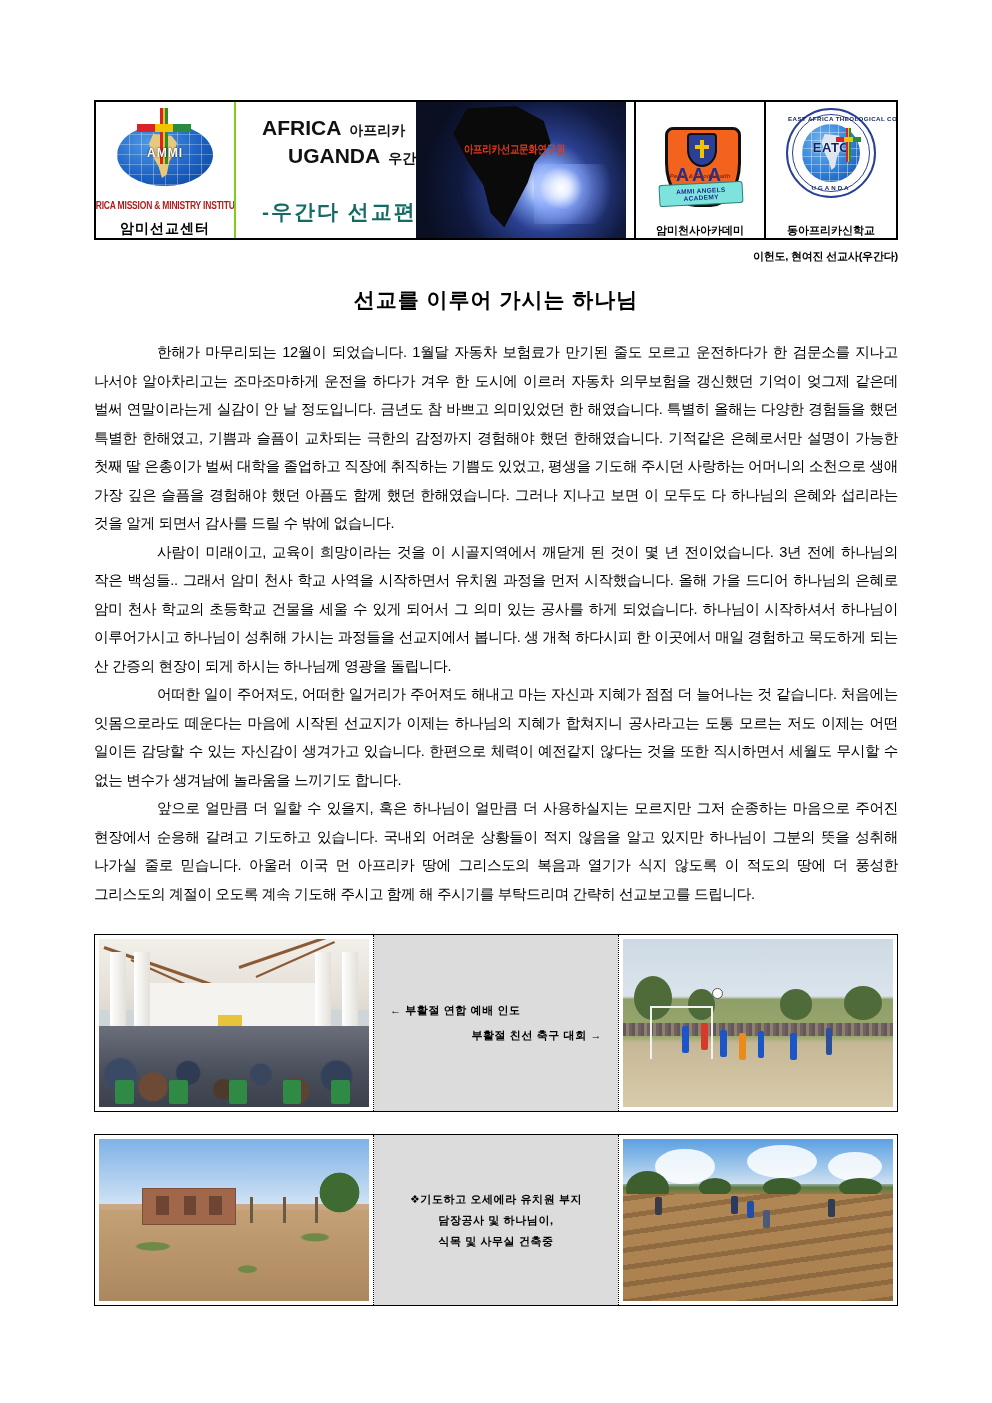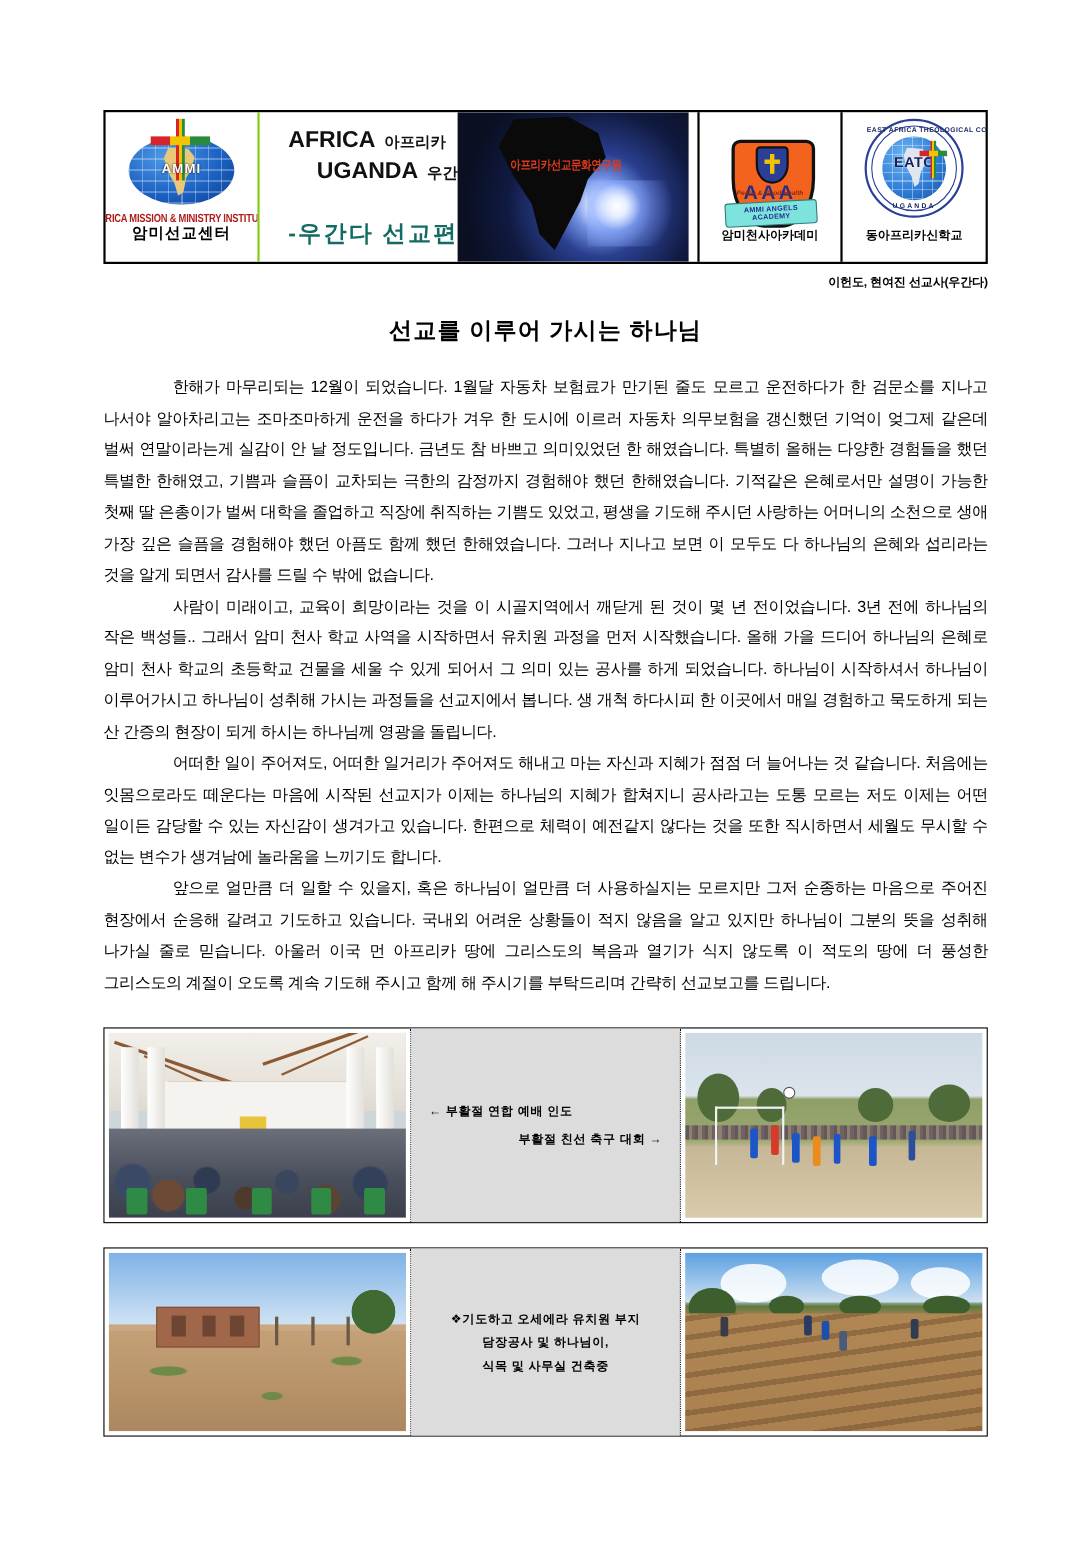--- a/index.html
+++ b/index.html
@@ -44,21 +44,21 @@
   .mast-logo { width: 140px; border-right: 2px solid #84cc16; padding-top: 4px;}
   .mast-title { flex: 1; border-right: 2px solid #000; }
   .mast-aaa { width: 130px; border-right: 2px solid #000; padding-top: 19px;}
   .mast-eatc { width: 130px; padding-top: 3px;}
 
   .cap-ko {
     font-size: 14px;
     font-weight: 700;
     letter-spacing: 1px;
     margin-top: auto;
-    margin-bottom: 17px;
+    margin-bottom: 0;
     white-space: nowrap;
     text-align: right;
   }
   .cap-ko.small { font-size: 11px; letter-spacing: 0px;}
 
   
   .ammi-wrap { position: relative; width: 112px; height: 92px; margin-top: 2px;}
   .ammi-globe {
     position: absolute; left: 8px; top: 16px;
     width: 96px; height: 62px; border-radius: 50%;

